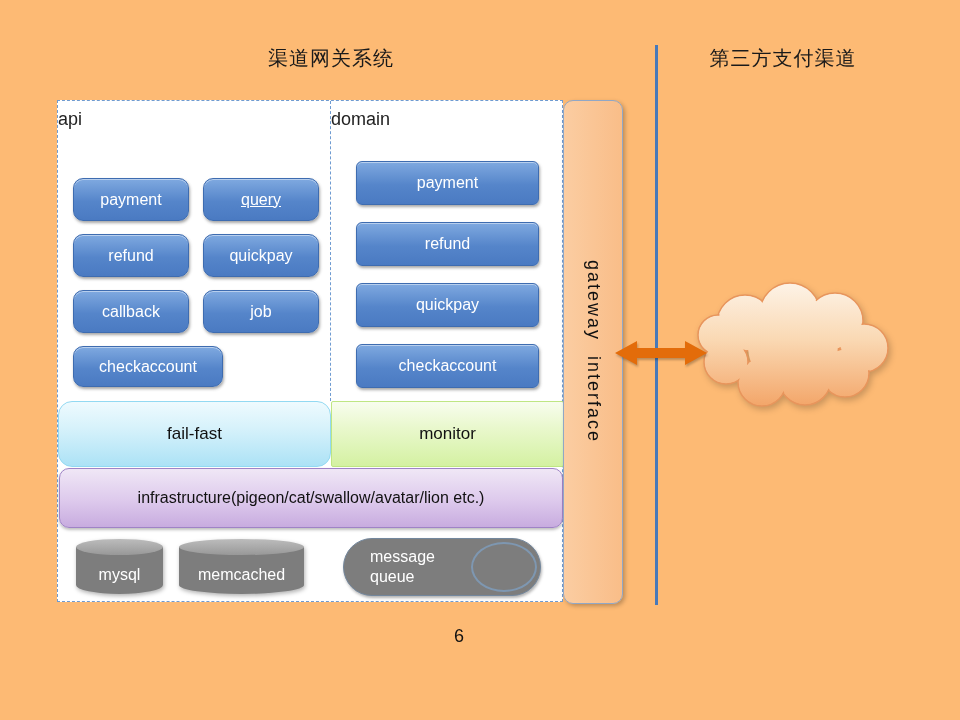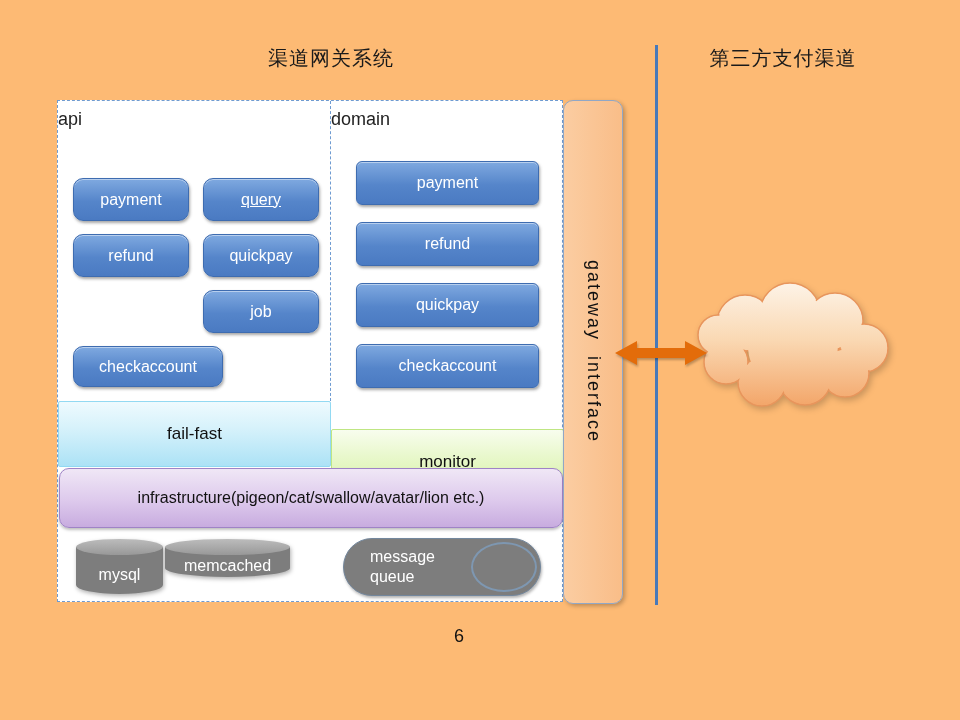--- a/index.html
+++ b/index.html
@@ -22,21 +22,21 @@
          background:linear-gradient(#7fa9e0 0%, #5585ca 55%, #4a7ac2 100%);
          border:1px solid #3e6cb0;
          box-shadow:1px 2px 3px rgba(60,60,60,.45), inset 0 1px 0 rgba(255,255,255,.45); }
   .btn.rounded { border-radius:10px; }
   .btn.square  { border-radius:6px; }
 
   
   .bar { position:absolute; display:flex; align-items:center; justify-content:center;
          font-size:17px; color:#111; }
   .bar-failfast { background:linear-gradient(#eefafe 0%, #d7f2fb 40%, #ace2f6 100%);
-                  border:1px solid #92d9f2; border-radius:2px; }
+                  border:1px solid #92d9f2; border-radius:14px; }
   .bar-monitor  { background:linear-gradient(#f8fdee 0%, #e9f8cd 40%, #d4f1a2 100%);
                   border:1px solid #bfe683; border-radius:2px; }
   .bar-infra    { background:linear-gradient(#f0e7f6 0%, #ddc9ec 55%, #c8acdf 100%);
                   border:1px solid #9f83c6; border-radius:10px; font-size:16px;
                   box-shadow:0 2px 3px rgba(0,0,0,.25); }
 
   
   .cylinder { position:absolute; filter:drop-shadow(1px 2px 2px rgba(0,0,0,.3)); }
   .cyl-top  { position:absolute; left:0; right:0; top:0; height:16px; border-radius:50%;
               background:linear-gradient(#bcbcbc,#989898); z-index:2; }
@@ -83,39 +83,40 @@
   <div class="main-box">
     <div class="api-divider"></div>
 
     <div class="section-label" style="left:0; width:273px;">api</div>
     <div class="section-label" style="left:273px; width:233px;">domain</div>
 
     <div class="btn rounded" style="left:15px;  top:77px;  width:116px; height:43px;">payment</div>
     <div class="btn rounded" style="left:145px; top:77px;  width:116px; height:43px;text-decoration:underline;">query</div>
     <div class="btn rounded" style="left:15px;  top:133px; width:116px; height:43px;">refund</div>
     <div class="btn rounded" style="left:145px; top:133px; width:116px; height:43px;">quickpay</div>
+    <div class="btn rounded" style="left:15px;  top:189px; width:116px; height:43px;">callback</div>
     <div class="btn rounded" style="left:145px; top:189px; width:116px; height:43px;">job</div>
     <div class="btn rounded" style="left:15px;  top:245px; width:150px; height:41px;">checkaccount</div>
 
     <div class="btn square" style="left:298px; top:60px;  width:183px; height:44px;">payment</div>
     <div class="btn square" style="left:298px; top:121px; width:183px; height:44px;">refund</div>
     <div class="btn square" style="left:298px; top:182px; width:183px; height:44px;">quickpay</div>
     <div class="btn square" style="left:298px; top:243px; width:183px; height:44px;">checkaccount</div>
 
     <div class="bar bar-failfast" style="left:0;     top:300px; width:273px; height:66px;">fail-fast</div>
-    <div class="bar bar-monitor" style="left:273px; top:300px; width:233px; height:66px;margin-top:28px;">monitor</div>
+    <div class="bar bar-monitor" style="left:273px; top:300px; width:233px; height:66px;">monitor</div>
     <div class="bar bar-infra" style="left:1px;   top:367px; width:504px; height:60px;">infrastructure(pigeon/cat/swallow/avatar/lion etc.)</div>
 
     <div class="cylinder" style="left:18px; top:438px; width:87px; height:55px;">
       <div class="cyl-top"></div>
       <div class="cyl-body">
           <span>mysql</span>
         </div>
     </div>
-    <div class="cylinder" style="left:107px; top:438px; width:125px; height:38px;">
+    <div class="cylinder" style="left:121px; top:438px; width:125px; height:55px;">
       <div class="cyl-top"></div>
       <div class="cyl-body">
           <span>memcached</span>
         </div>
     </div>
     <div class="mq" style="left:285px; top:437px; width:198px; height:58px;">
       <span class="mq-ellipse"></span>
       <span class="mq-label">message queue</span>
     </div>
   </div>

